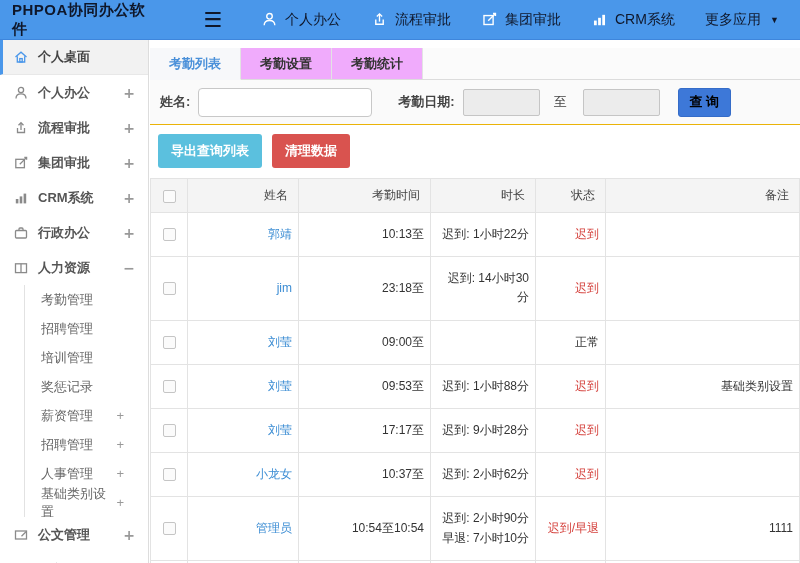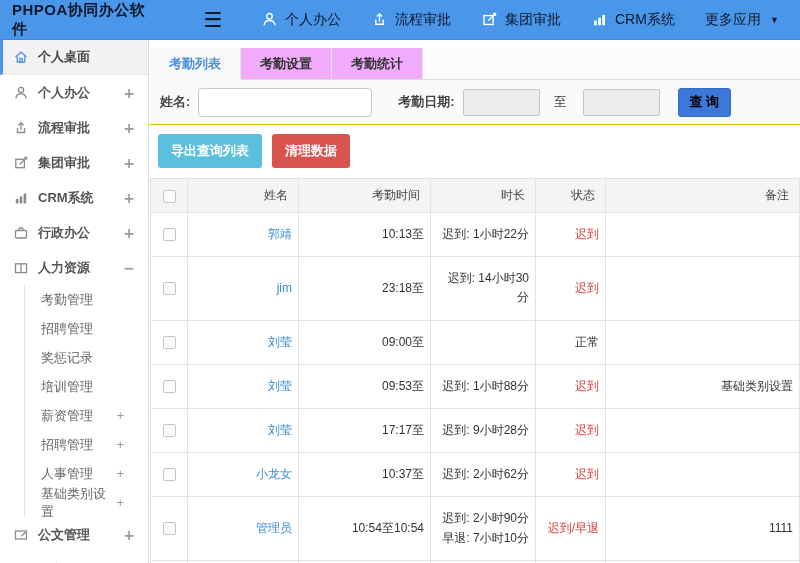--- a/index.html
+++ b/index.html
@@ -233,25 +233,25 @@
   <div class="side-sub">
     <div class="sub-item">
       <span>考勤管理</span>
       <span class="expand"></span>
     </div>
     <div class="sub-item">
       <span>招聘管理</span>
       <span class="expand"></span>
     </div>
     <div class="sub-item">
+      <span>培训管理</span>
+      <span class="expand"></span>
+    </div>
+    <div class="sub-item">
       <span>奖惩记录</span>
-      <span class="expand"></span>
-    </div>
-    <div class="sub-item">
-      <span>培训管理</span>
       <span class="expand"></span>
     </div>
     <div class="sub-item">
       <span>薪资管理</span>
       <span class="expand">+</span>
     </div>
     <div class="sub-item">
       <span>招聘管理</span>
       <span class="expand">+</span>
     </div>

